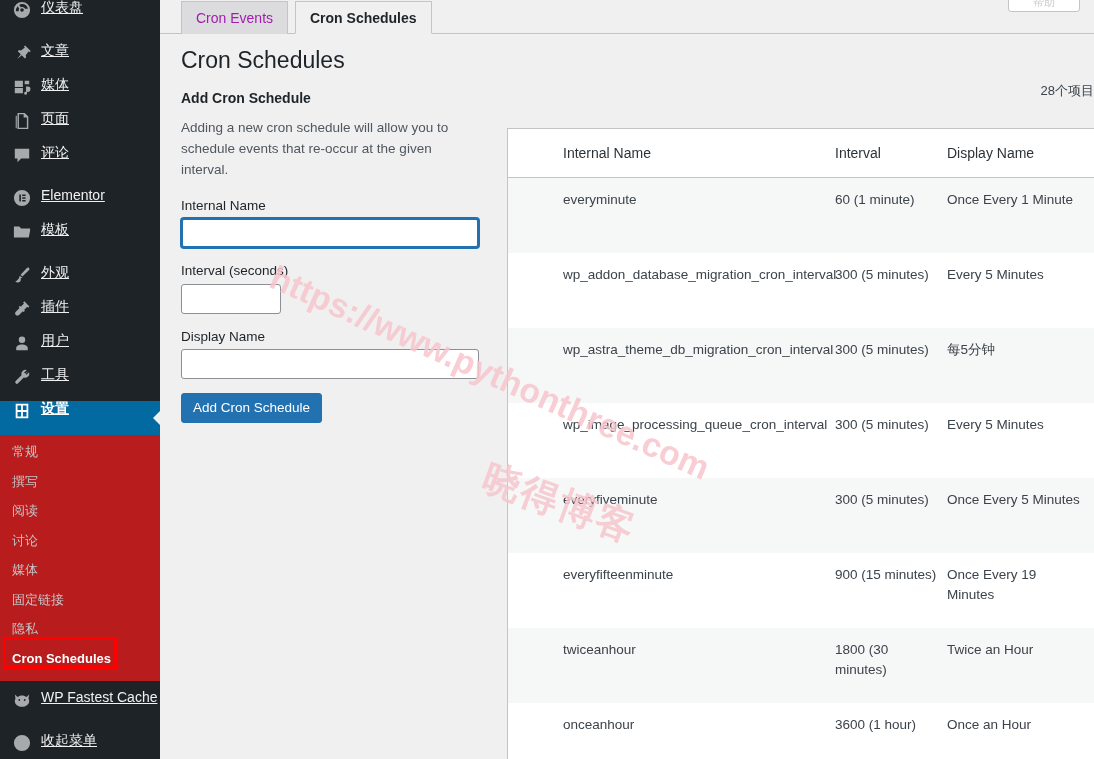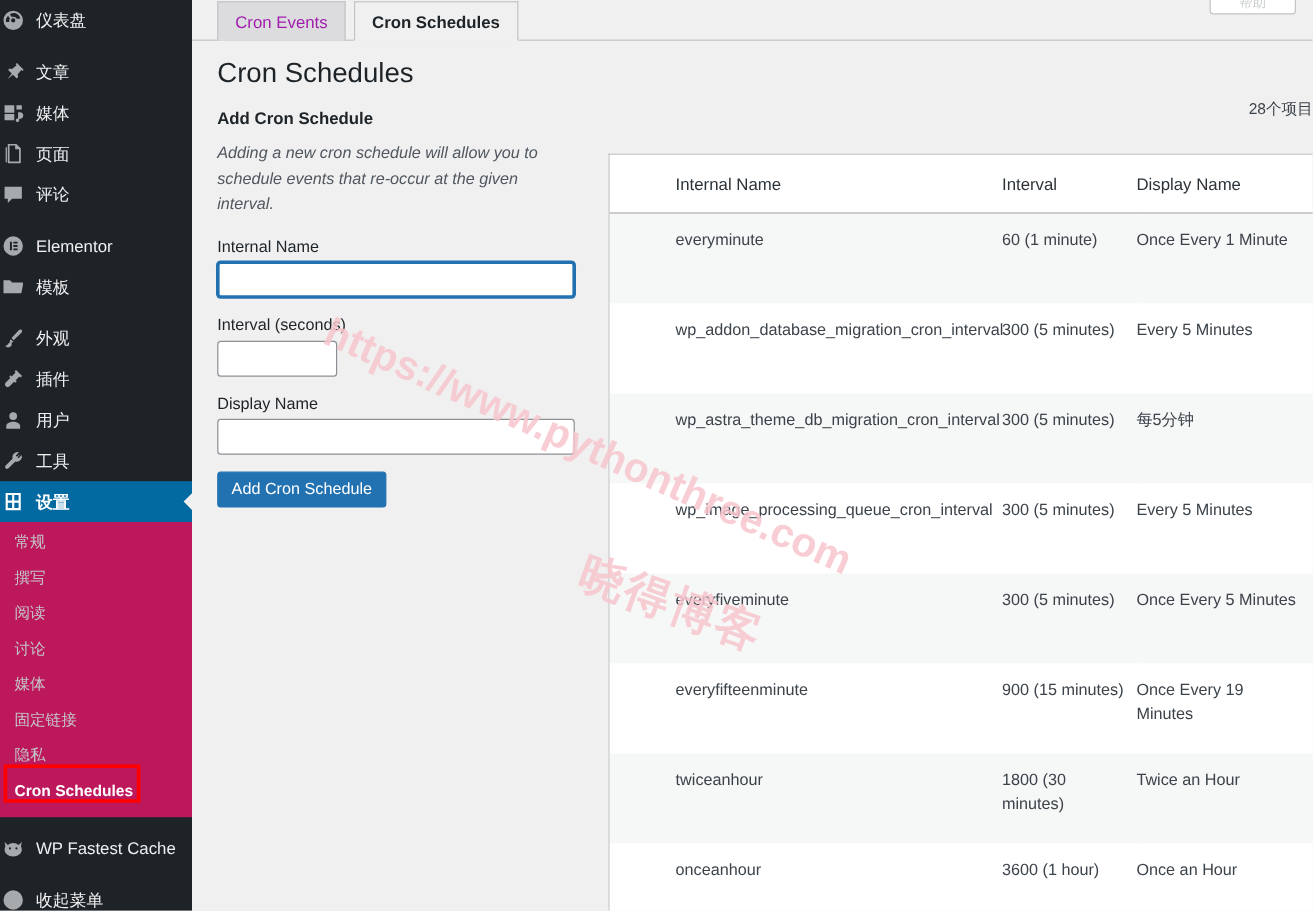--- a/index.html
+++ b/index.html
@@ -15,25 +15,26 @@
   #sidebar {
     position: absolute; left: 0; top: 0;
     width: 160px; height: 759px;
     background: #1d2327;
     color: #f0f0f1;
     font-size: 14px;
     overflow: hidden;
   }
   .menu-item {
     position: relative;
-    display: flex; align-items: center;
+    display: flex; align-items: flex-start;
     height: 34px;
-    padding-left: 1px;
+    padding-left: 12px;
     color: #f0f0f1;
     line-height: 1;
+    text-decoration: underline;
   }
   .menu-item .mi-icon {
     width: 20px; height: 20px;
     margin-right: 9px;
     display: flex; align-items: center; justify-content: center;
     color: #a7aaad;
     flex: 0 0 20px;
   }
   .menu-item .mi-icon svg { width: 18px; height: 18px; display:block; }
   .menu-item .mi-label { font-size: 14px; white-space: nowrap; }
@@ -43,21 +44,21 @@
   .menu-item.active .mi-icon { color: #fff; }
   .menu-item.active::after {
     content: ""; position: absolute; right: -1px; top: 50%;
     margin-top: -8px;
     border-style: solid; border-width: 8px;
     border-color: transparent #f0f0f1 transparent transparent;
   }
   .menu-sep { height: 9px; }
 
   
-  #submenu { background: #be185d; padding: 2px 1px 8px 0; }
+  #submenu { background: #b91c1c; padding: 2px 1px 8px 0; }
   .sub-item {
     display: block;
     padding: 6px 0 6px 12px;
     font-size: 13px;
     color: #c3c4c7;
     line-height: 1.35;
     white-space: nowrap;
   }
   .sub-item.current { color: #fff; font-weight: 700; }
   .sub-wrap { position: relative; }
@@ -147,21 +148,20 @@
   
   #formcol {
     position: absolute; left: 21px; top: 118px;
     width: 300px;
   }
   #form-desc {
     font-size: 13.5px; color: #50575e;
     line-height: 1.55;
     width: 295px;
     margin-bottom: 16px;
-    font-style: italic;
   }
   .f-label {
     display: block;
     font-size: 13.5px; color: #1d2327;
     margin-bottom: 4px;
     line-height: 1.3;
   }
   .f-input {
     display: block;
     height: 30px;

